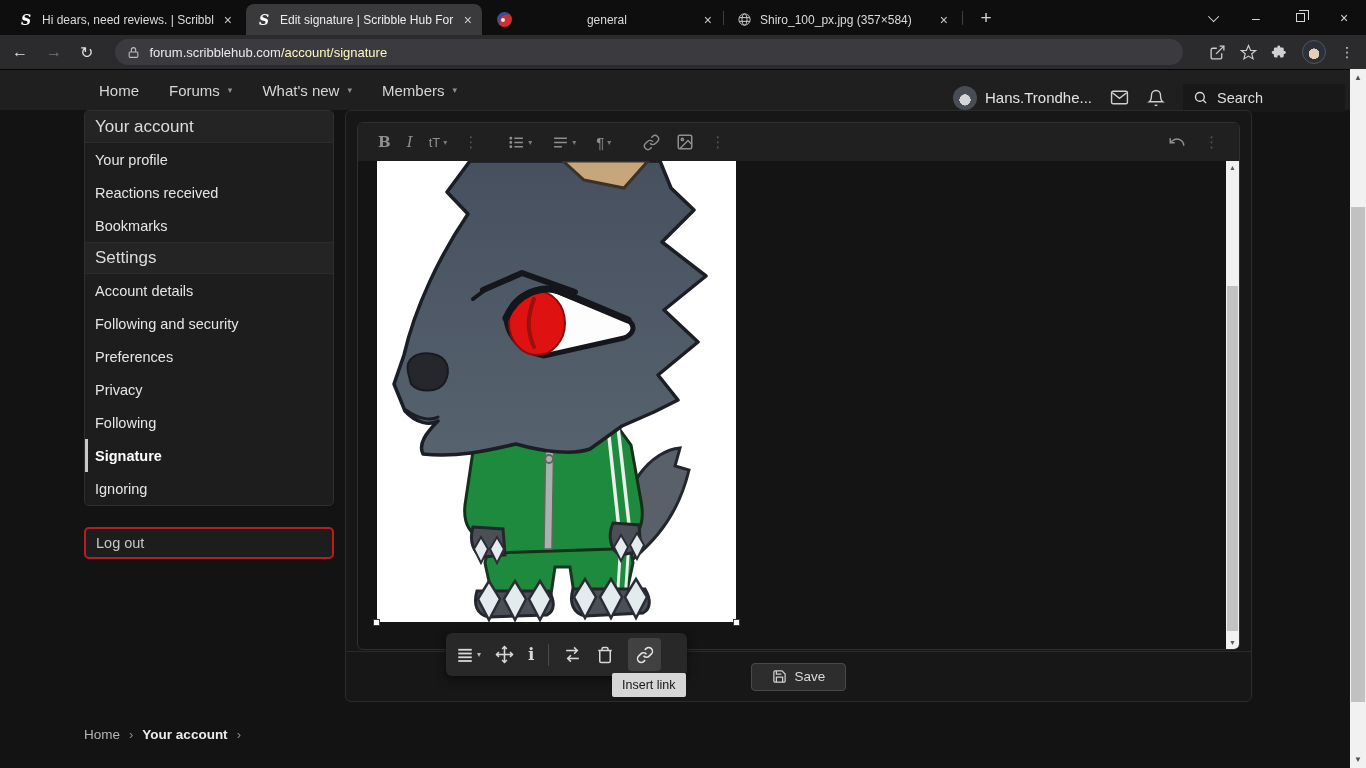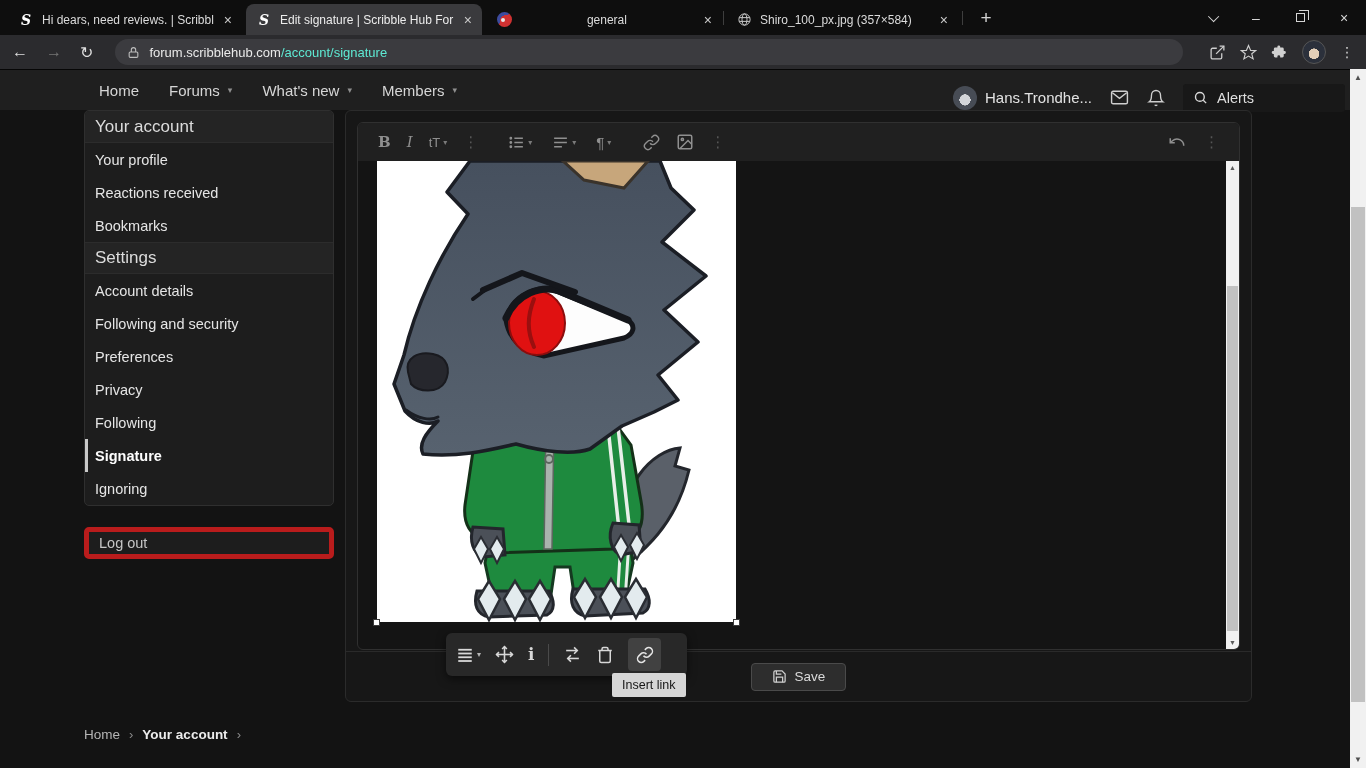--- a/index.html
+++ b/index.html
@@ -24,21 +24,21 @@
   .chevron{width:8px;height:8px;border-left:1.6px solid #d6d6d6;border-bottom:1.6px solid #d6d6d6;transform:rotate(-45deg) translateY(-2px);}
   .restore{width:9px;height:9px;border:1.2px solid #d6d6d6;position:relative;}
   .restore::before{content:"";position:absolute;left:2px;top:-4px;width:9px;height:9px;border-top:1.2px solid #d6d6d6;border-right:1.2px solid #d6d6d6;}
 
   
   .chrome-toolbar{position:absolute;left:0;top:35px;width:100%;height:34px;background:#2b2b2e;display:flex;align-items:center;padding:0 12px;}
   .nav-ic{color:#dedede;font-size:16px;margin-right:18px;}
   .nav-ic.dim{color:#757575;}
   .omnibox{flex:1;height:26px;background:#3b3b3f;border-radius:13px;display:flex;align-items:center;padding:0 12px;margin:0 12px 0 4px;font-size:13px;}
   .omnibox .host{color:#eaeaea;}
-  .omnibox .path{color:#5eead4;}
+  .omnibox .path{color:#fef9c3;}
   .ticon{display:flex;align-items:center;justify-content:center;margin-left:14px;}
   .chrome-avatar{width:24px;height:24px;border-radius:50%;background:radial-gradient(circle at 50% 58%,#e3cfb8 0 31%,#2b303b 32%);border:1px solid #555;}
   .dots{color:#d2d2d2;font-size:14px;margin-left:14px;}
 
   
   .page-scroll{position:absolute;right:0;top:69px;width:16px;height:699px;background:#f1f1f1;}
   .page-scroll .arr{position:absolute;left:0;width:16px;text-align:center;font-size:8px;color:#505050;}
   .page-scroll .thumb{position:absolute;left:1px;width:14px;top:138px;height:495px;background:#c1c1c1;}
 
   
@@ -51,21 +51,21 @@
   .user-name{color:#e3e3e3;font-size:15px;margin-left:-10px;max-width:112px;white-space:nowrap;overflow:hidden;}
   .searchbox{width:162px;height:28px;background:#181818;border-radius:3px;display:flex;align-items:center;gap:9px;padding:0 10px;color:#dedede;font-size:14.5px;}
 
   
   .sidebar{position:absolute;left:84px;top:110px;width:250px;}
   .side-box{background:#1d1d1d;border:1px solid #2f2f2f;border-radius:5px;overflow:hidden;}
   .side-head{height:32px;display:flex;align-items:center;padding:0 10px;font-size:17px;color:#dcdcdc;background:#242424;border-bottom:1px solid #2c2c2c;}
   .side-head.second{border-top:1px solid #2c2c2c;}
   .side-item{height:33px;display:flex;align-items:center;padding:0 10px;font-size:14.5px;color:#e5e5e5;}
   .side-item.active{font-weight:bold;color:#fdfdfd;box-shadow:inset 3px 0 0 #c9c9c9;}
-  .logout-box{margin-top:21px;background:#1d1d1d;border:5px solid #b91c1c;border-radius:5px;height:32px;display:flex;align-items:center;padding:8px 10px;font-size:14.5px;color:#c6c6c6;}
+  .logout-box{margin-top:21px;background:#1d1d1d;border:2px solid #b91c1c;border-radius:5px;height:32px;display:flex;align-items:center;padding:8px 10px;font-size:14.5px;color:#c6c6c6;}
 
   
   .editor-wrap{position:absolute;left:345px;top:110px;width:907px;height:592px;background:#171717;border:1px solid #2b2b2b;border-radius:6px;}
   .editor-box{position:absolute;left:11px;top:11px;width:883px;height:528px;border:1px solid #303030;border-radius:6px;background:#141414;overflow:hidden;}
   .ed-toolbar{height:38px;background:#202020;display:flex;align-items:center;padding:0 20px;color:#8f8f8f;}
   .tb{display:flex;align-items:center;gap:3px;margin-right:16px;}
   .tb .g{font-size:15px;}
   .tb .serif{font-family:"DejaVu Serif",serif;}
   .tb .caret{font-size:8px;color:#7a7a7a;}
   .tb.dim{color:#565656;}
@@ -210,21 +210,21 @@
             <path d="M13.7 21a2 2 0 0 1-3.4 0"></path>
           </svg>
       </span>
       <span class="searchbox">
         <span style="display:flex;">
           <svg class="ic" width="15" height="15" viewBox="0 0 24 24" fill="none" stroke="#d9d9d9" stroke-width="2.2">
               <circle cx="11" cy="11" r="7"></circle>
               <line x1="16.5" y1="16.5" x2="21" y2="21"></line>
             </svg>
         </span>
-        <span>Alerts</span>
+        <span>Search</span>
       </span>
     </div>
   </div>
 
   <div class="sidebar">
     <div class="side-box">
       <div class="side-head">Your account</div>
       <div class="side-item">Your profile</div>
       <div class="side-item">Reactions received</div>
       <div class="side-item">Bookmarks</div>

